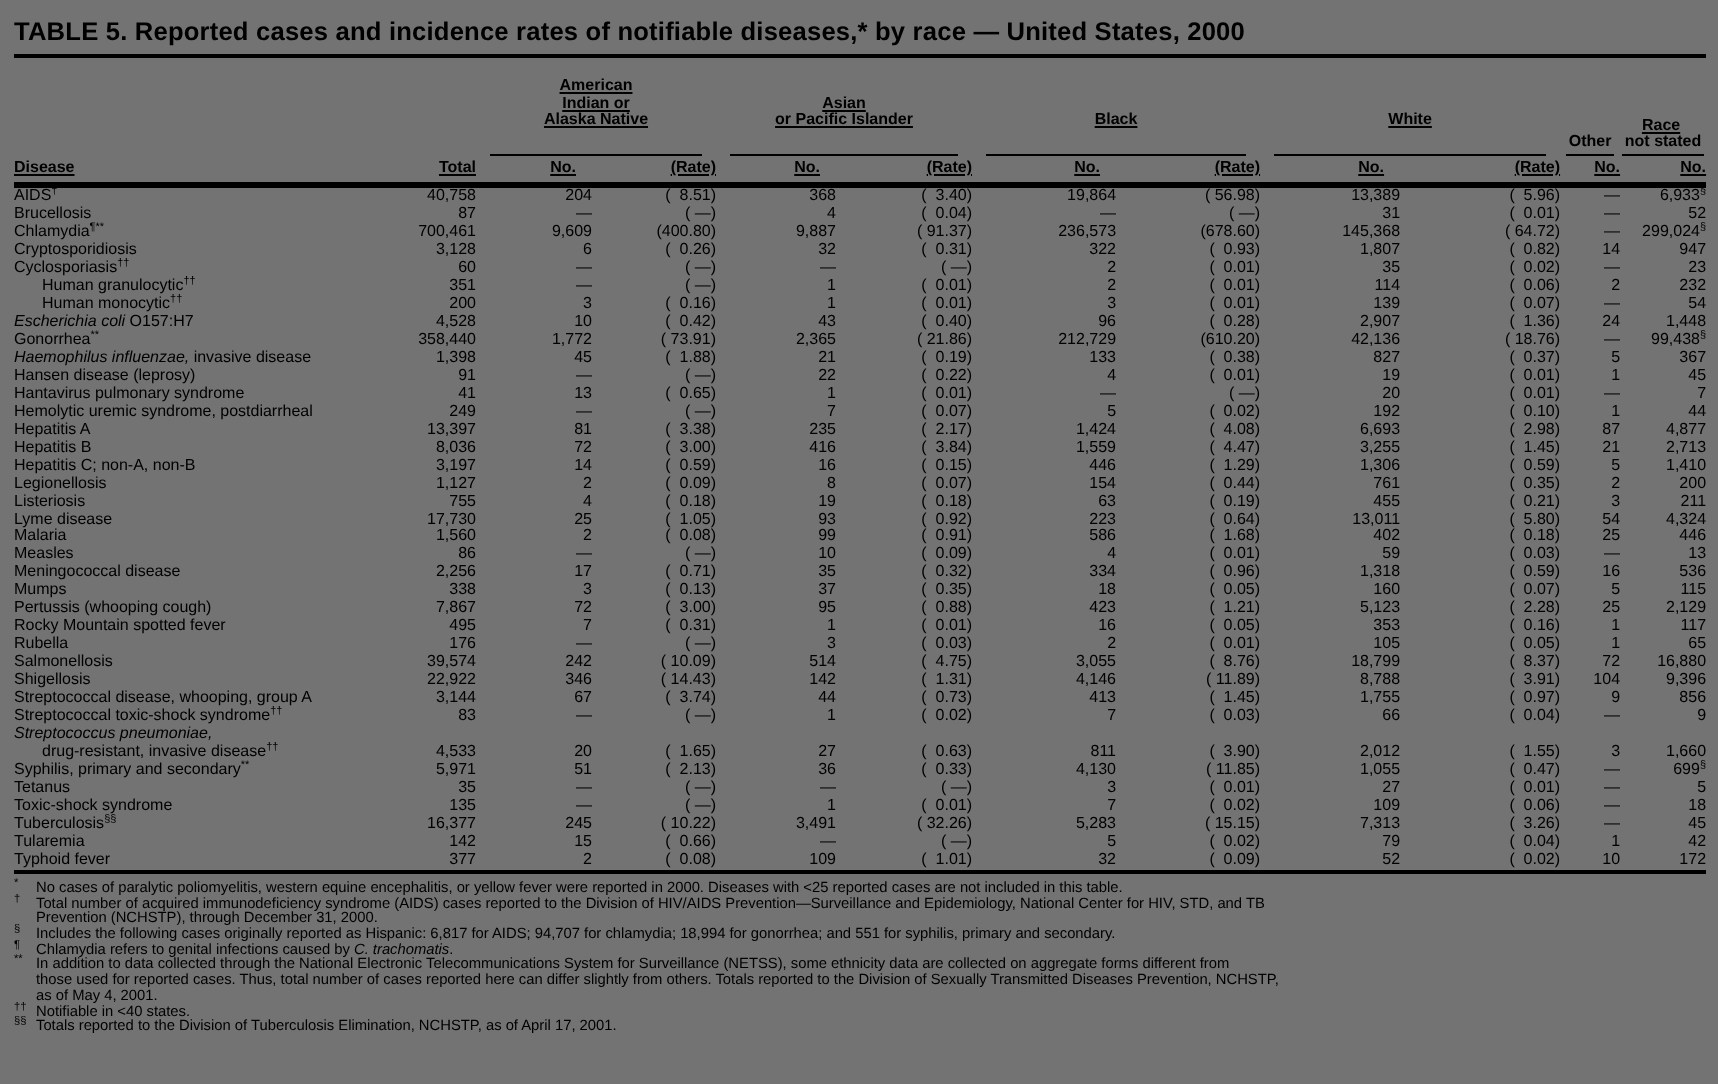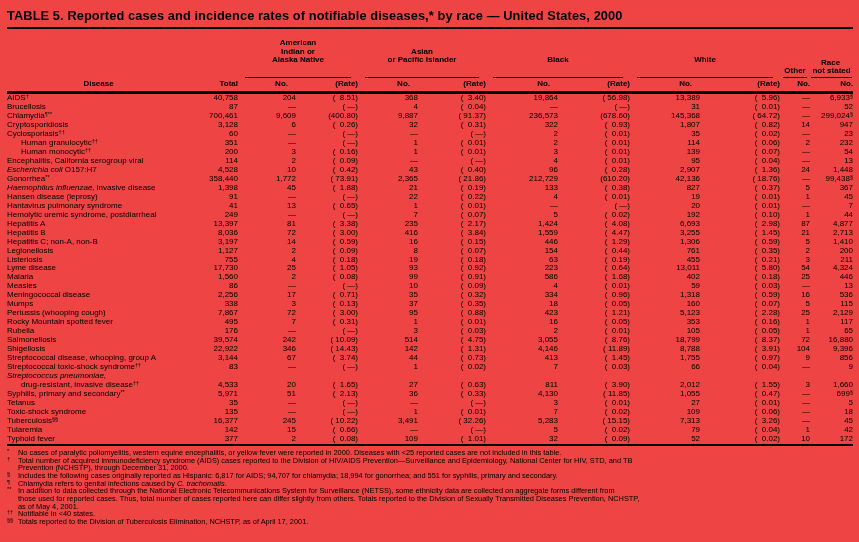--- a/index.html
+++ b/index.html
@@ -1,35 +1,35 @@
 <!DOCTYPE html>
 <html><head>
 <meta charset="utf-8">
 <style>
   html,body{margin:0;padding:0;background:#ffffff;}
   .page{
     width:859px;height:542px;box-sizing:border-box;
-    padding:5px 6px 2px 7px;background:#ef4444;color:#000;
+    padding:5px 6px 2px 7px;background:#737373;color:#000;
     font-family:"Liberation Sans","DejaVu Sans",sans-serif;
     overflow:hidden;position:relative;
   }
   .title{
     font-size:12.8px;font-weight:bold;margin:0;letter-spacing:.1px;
     padding:3px 0 4px 0;border-bottom:2px solid #000;
   }
   table{border-collapse:collapse;table-layout:fixed;width:846px;margin-top:2px;}
   th,td{padding:0;font-size:8px;line-height:8.95px;vertical-align:bottom;white-space:nowrap;overflow:visible;}
-  thead th{font-weight:bold;}
+  thead th{font-weight:bold;text-decoration:underline;}
   .ghead{vertical-align:bottom;text-align:center;line-height:8.7px;padding-top:8px;}
   .ghead .gul{display:block;margin:0 7px;padding-bottom:12px;border-bottom:1.5px solid #000;}
   .g1{text-align:center;}
   .g1 .gln{display:block;padding-right:2px;}
   .g1 .gul1{display:inline-block;padding:0 1px 1px 1px;border-bottom:1.5px solid #000;}
   .sub th{border-bottom:3px solid #000;padding-bottom:2px;padding-top:2px;}
-  .hl{text-align:center;}
+  .hl{text-align:left;}
   .num{text-align:right;}
   .nh{padding-right:8px;}
   .rate{text-align:right;white-space:pre;}
   tbody{border-bottom:2px solid #000;}
   tbody td{height:8.97px;}
   td.ind{padding-left:14px;}
   sup{font-size:5.5px;vertical-align:top;line-height:1;}
   i{text-align:center;}
   .fn{margin-top:3px;font-size:7.4px;line-height:7.7px;}
   .f{padding-left:11px;text-indent:-11px;white-space:pre-wrap;}
@@ -186,34 +186,20 @@
           <td class="num">1</td>
           <td class="rate">(  0.01)</td>
           <td class="num">3</td>
           <td class="rate">(  0.01)</td>
           <td class="num">139</td>
           <td class="rate">(  0.07)</td>
           <td class="num">—</td>
           <td class="num">54</td>
         </tr>
         <tr>
-          <td><span>Encephalitis, California serogroup viral</span></td>
-          <td class="num">114</td>
-          <td class="num">2</td>
-          <td class="rate">(  0.09)</td>
-          <td class="num">—</td>
-          <td class="rate">( —)</td>
-          <td class="num">4</td>
-          <td class="rate">(  0.01)</td>
-          <td class="num">95</td>
-          <td class="rate">(  0.04)</td>
-          <td class="num">—</td>
-          <td class="num">13</td>
-        </tr>
-        <tr>
           <td><i>Escherichia coli</i><span> O157:H7</span></td>
           <td class="num">4,528</td>
           <td class="num">10</td>
           <td class="rate">(  0.42)</td>
           <td class="num">43</td>
           <td class="rate">(  0.40)</td>
           <td class="num">96</td>
           <td class="rate">(  0.28)</td>
           <td class="num">2,907</td>
           <td class="rate">(  1.36)</td>

